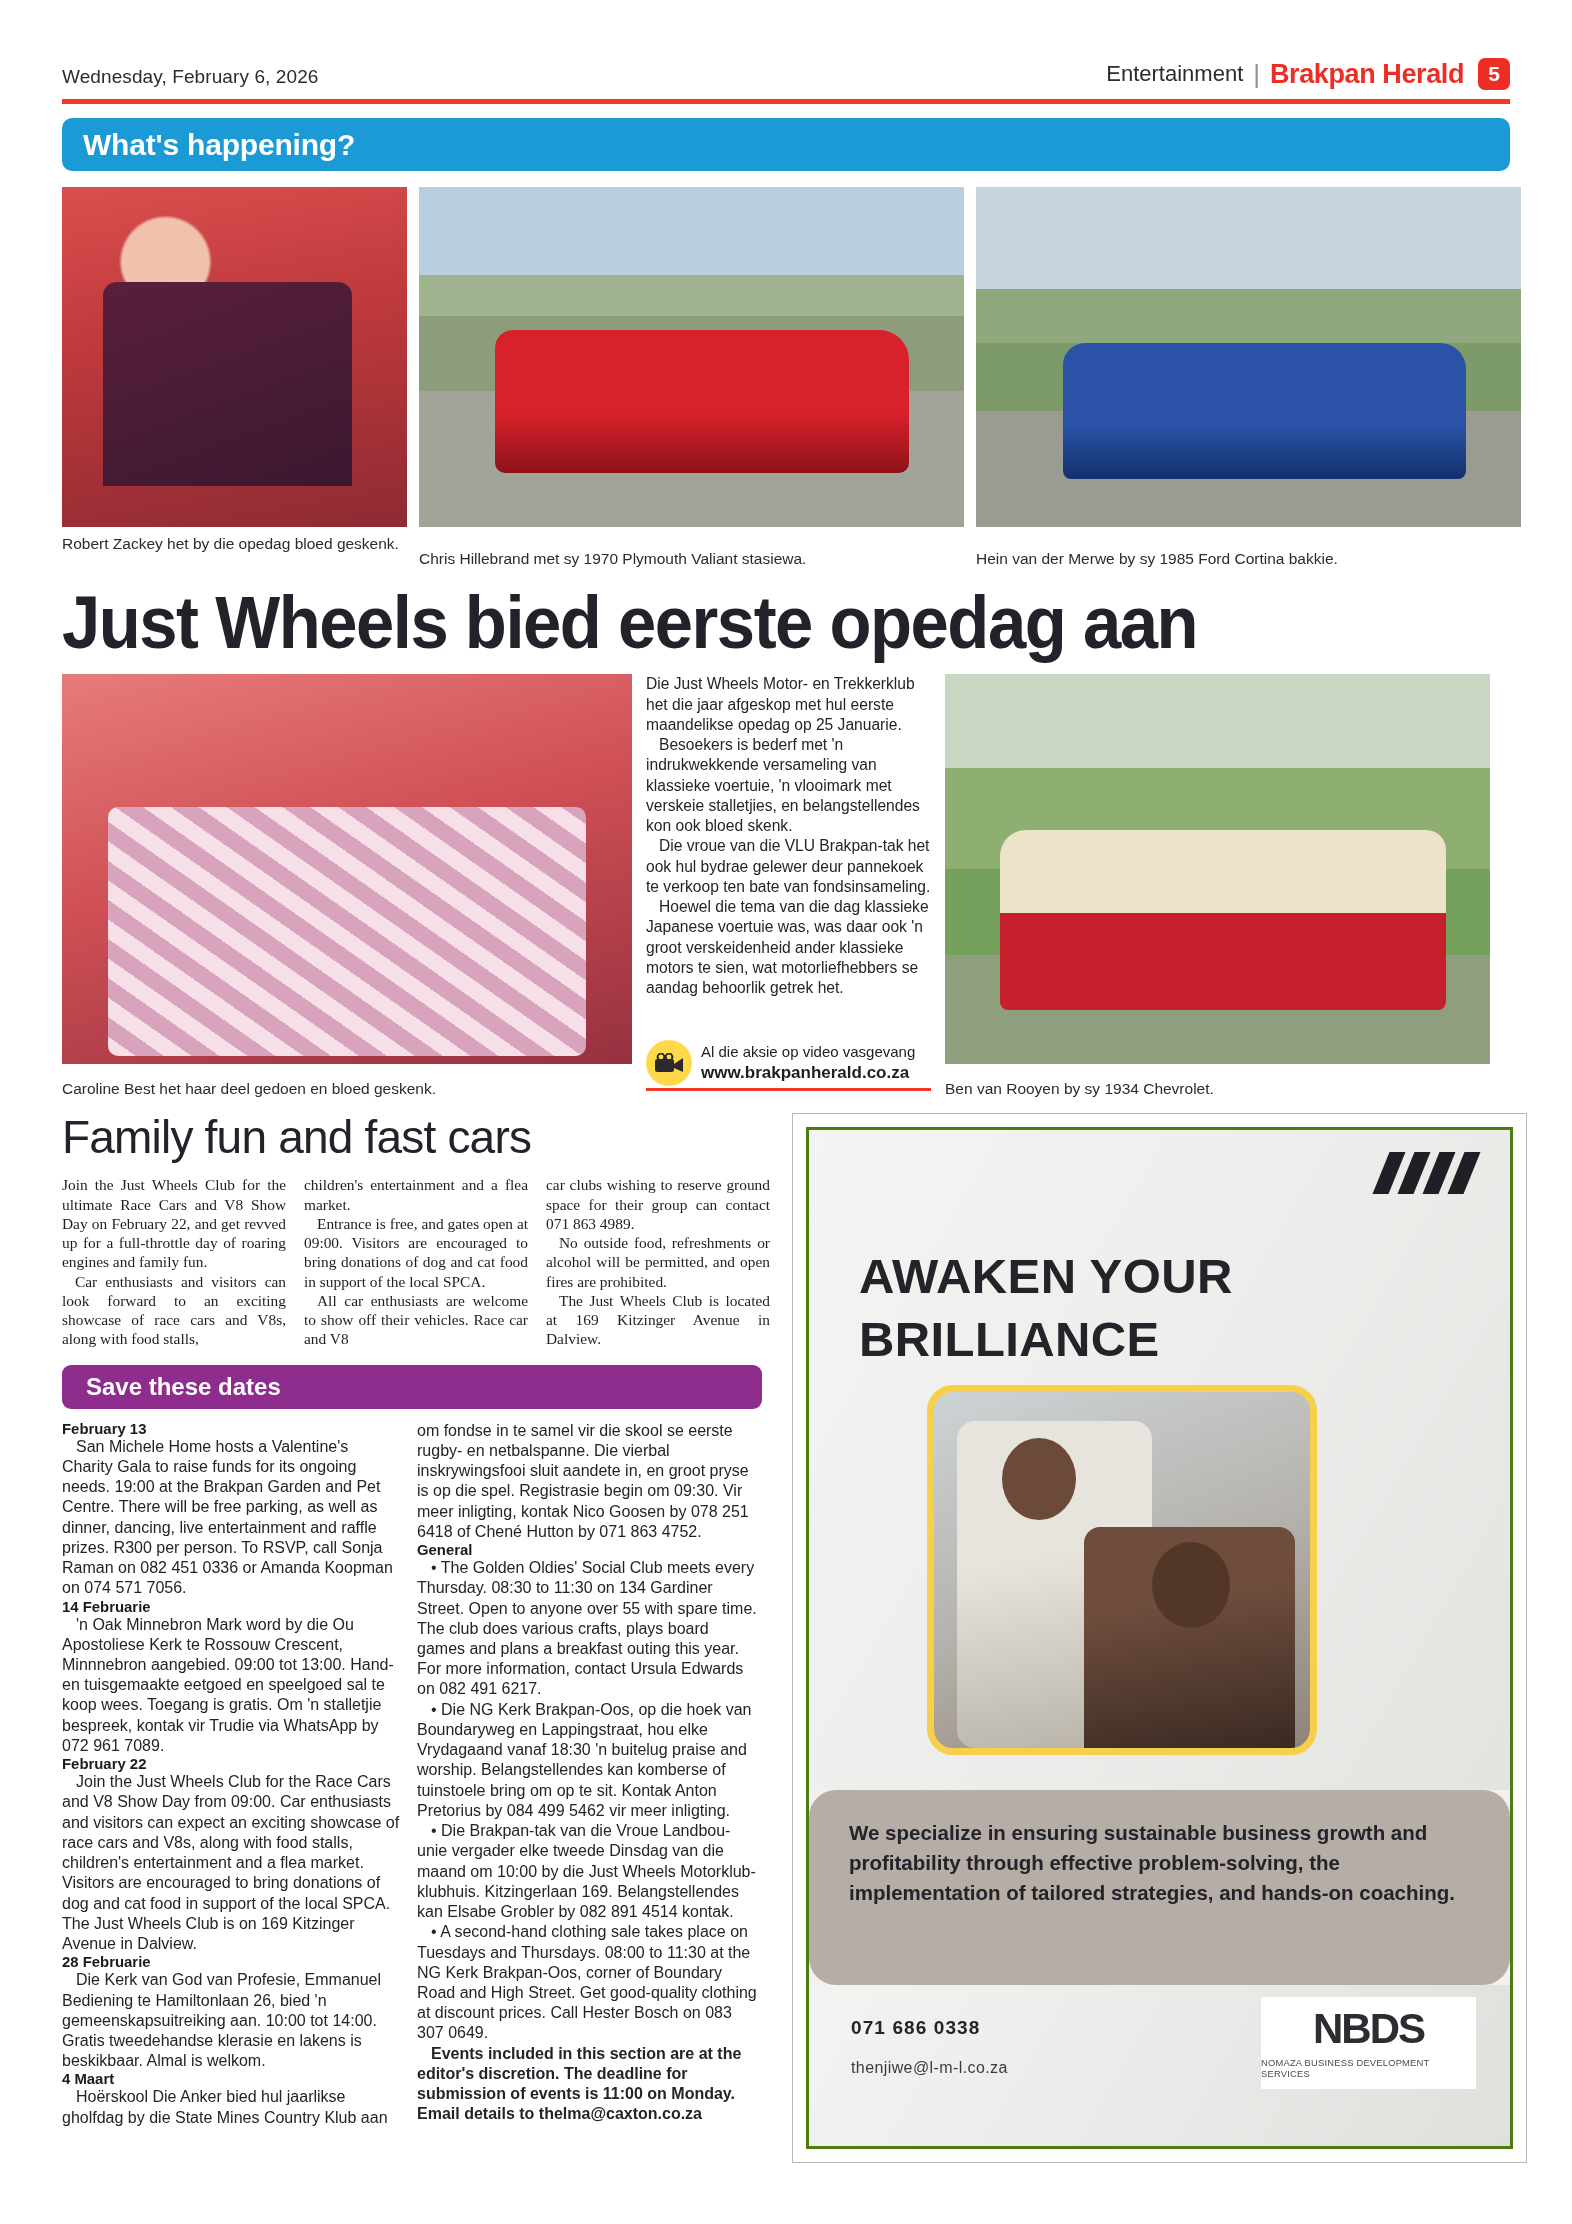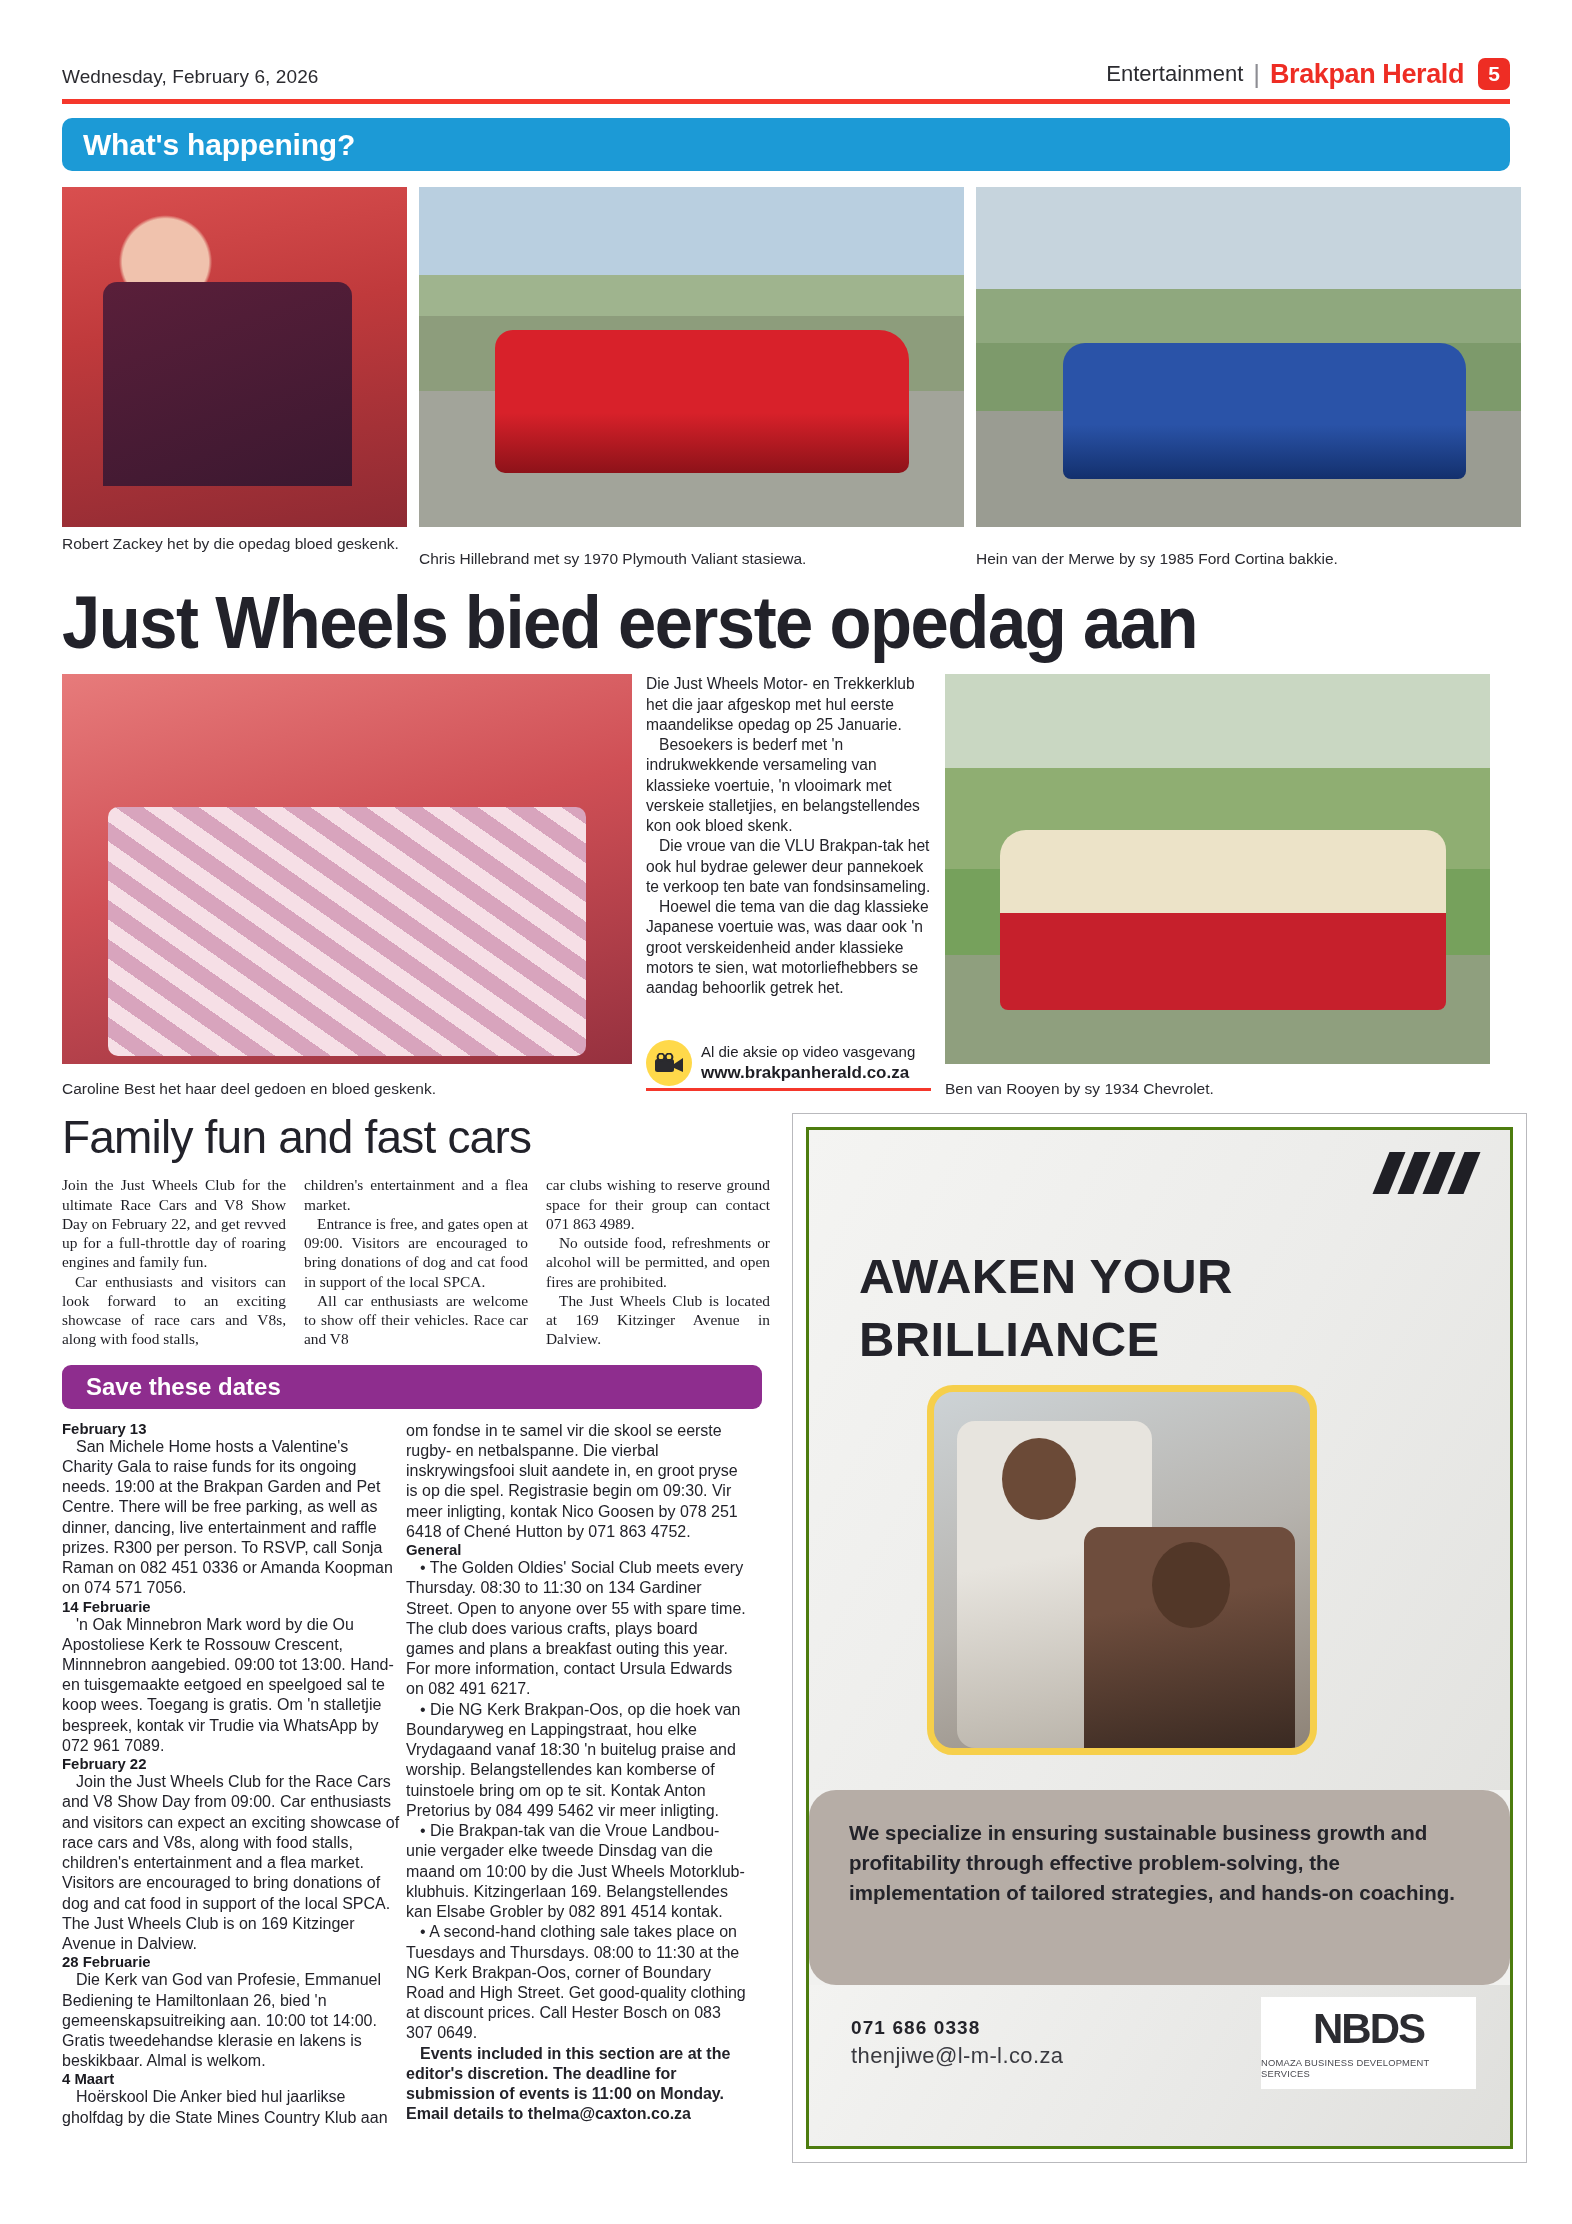--- a/index.html
+++ b/index.html
@@ -107,21 +107,21 @@
     font-size: 15.4px; line-height: 1.25; color: #1d1d23; text-indent: 13px; text-align: justify;
   }
   .cols3 p:first-child { text-indent: 0; }
 
   .banner-purple {
     margin-top: 16px; height: 44px; background: #8e2d8e;
     border-radius: 9px; display: flex; align-items: center; padding-left: 24px; width: 700px;
   }
   .banner-purple span { color: #fff; font-size: 24px; font-weight: bold; }
 
-  .cols2 { display: flex; gap: 4px; margin-top: 12px; }
+  .cols2 { display: flex; gap: 15px; margin-top: 12px; }
   .cols2 .c { width: 340px; }
   .cols2 p { font-size: 16px; line-height: 1.265; color: #23232a; text-indent: 14px; }
   .cols2 h4 { font-size: 14.9px; font-weight: bold; color: #1a1a20; text-indent: 0; }
   .cols2 p.noind { text-indent: 0; }
   .cols2 p.bold { font-weight: bold; text-indent: 14px; }
 
   
   .ad { border: 1px solid #b9b9bd; width: 735px; height: 1050px; position: relative; background:#fff; }
   .ad-inner { position: absolute; inset: 13px; border: 3px solid #4d7c0f; overflow: hidden; background: #f1f1ef; }
   .ad-top { position: relative; height: 660px; background:
@@ -140,21 +140,21 @@
   .ad-photo .head1 { position:absolute; left:18%; top:13%; width:74px; height:82px; border-radius:50%;
                      background:#6b4a37; }
   .ad-photo .head2 { position:absolute; left:58%; top:42%; width:78px; height:86px; border-radius:50%;
                      background:#523728; }
   .ad-band { position: absolute; left: 0; right: 0; top: 660px; height: 195px; background: #b6ada6; border-radius: 27px; }
   .ad-band p { padding: 28px 40px 0 40px; font-size: 20.5px; font-weight: bold; line-height: 1.45; color: #23232a; }
   .ad-foot { position: absolute; left: 0; right: 0; top: 855px; bottom: 0;
              background: linear-gradient(120deg,#f3f3f1 0%, #e8e8e6 60%, #dfdfdc 100%); }
   .ad-contact { position: absolute; left: 42px; top: 32px; }
   .ad-phone { font-size: 19px; font-weight: bold; letter-spacing: 1.1px; color: #23232a; }
-  .ad-mail { font-size: 22px; letter-spacing: .4px; color: #3a3a40; margin-top: 4px; }
+  .ad-mail { font-size: 16px; letter-spacing: .4px; color: #3a3a40; margin-top: 20px; }
   .ad-logo { position: absolute; right: 34px; top: 12px; width: 215px; height: 92px;
              background:#fff; display:flex; flex-direction:column; align-items:center; justify-content:center; }
   .ad-logo .lg { font-size: 42px; font-weight: bold; letter-spacing: -2px; color:#2c2c31; line-height:1; }
   .ad-logo .lgsub { font-size: 9.4px; letter-spacing: .2px; color:#4a4a50; margin-top: 7px; }
 </style>
 </head>
 <body>
 
 <div class="page">
 

